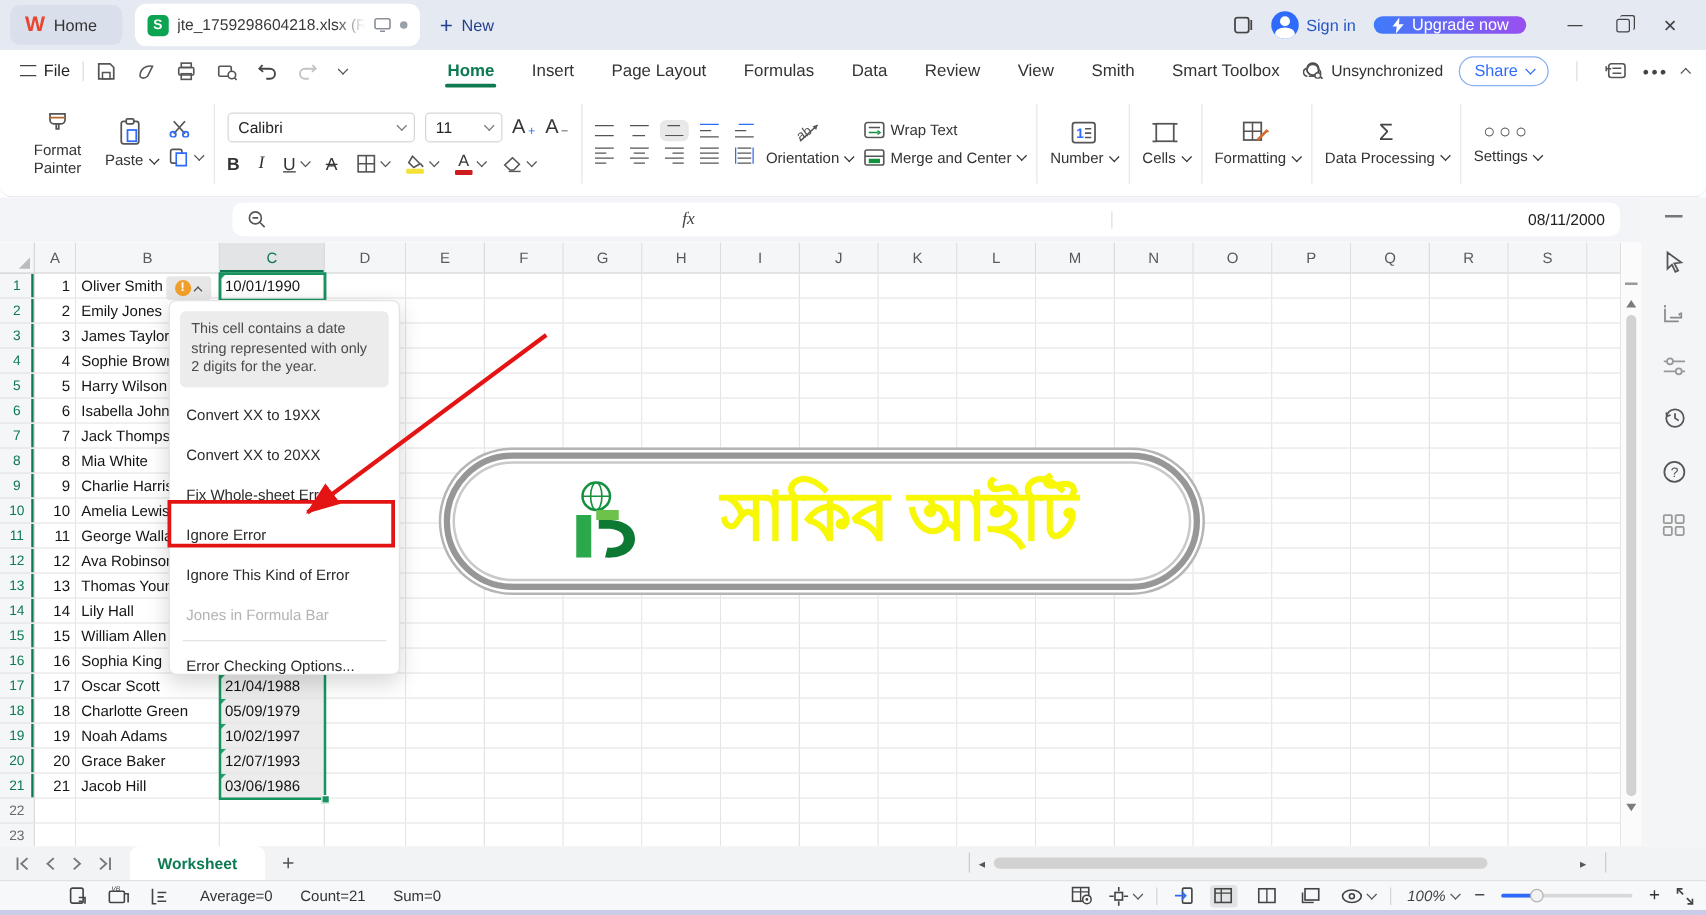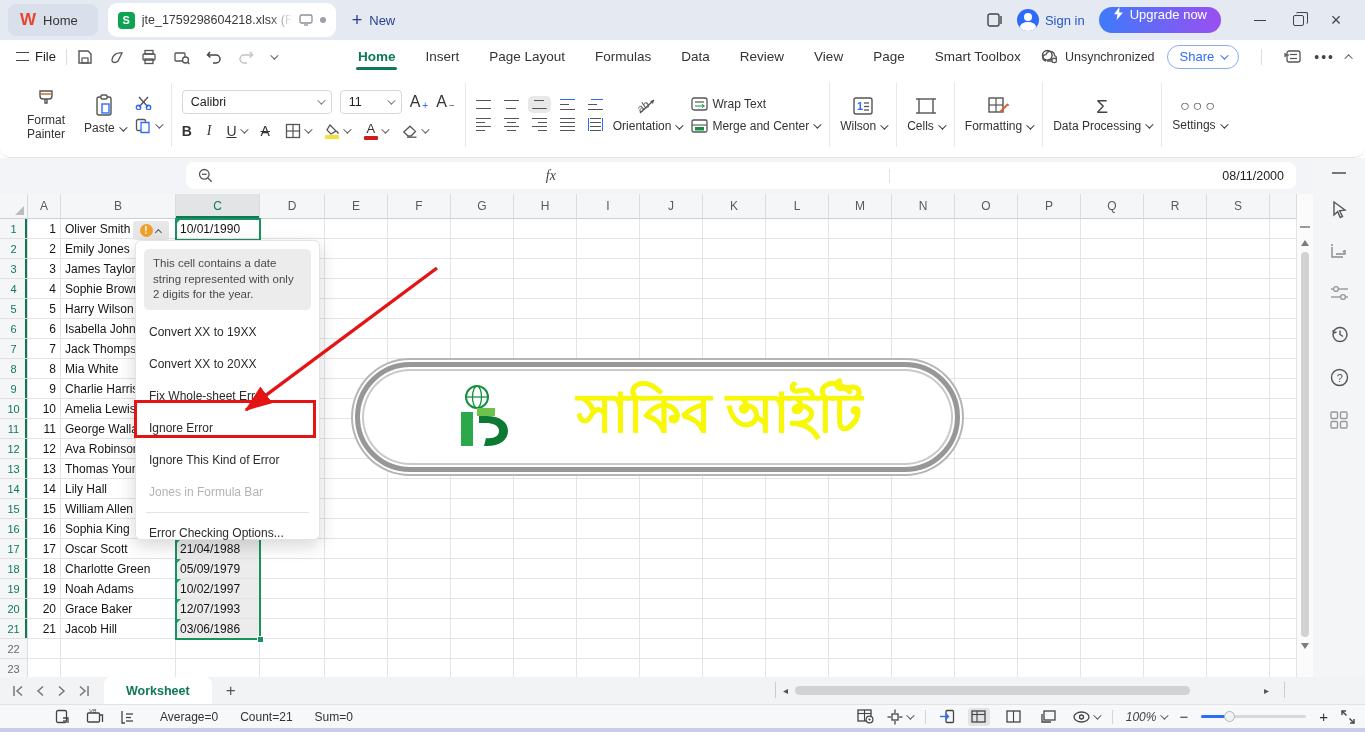--- a/index.html
+++ b/index.html
@@ -15,21 +15,21 @@
   .s-icon{width:17px;height:17px;border-radius:4px;background:#0ca353;color:#fff;font-size:11px;font-weight:700;display:flex;align-items:center;justify-content:center;flex:0 0 auto;}
   .doc-title{font-size:12.5px;color:#3a3a3a;white-space:nowrap;overflow:hidden;max-width:150px;-webkit-mask-image:linear-gradient(90deg,#000 85%,transparent);mask-image:linear-gradient(90deg,#000 85%,transparent);}
   .dot{width:6px;height:6px;border-radius:50%;background:#9aa0a8;flex:0 0 auto;}
   .new-btn{display:flex;align-items:center;gap:7px;margin-left:16px;color:#27418f;font-size:13px;}
   .new-btn .plus{font-size:18px;line-height:1;color:#27418f;}
   .tb-right{position:absolute;right:0;top:0;height:40px;display:flex;align-items:center;gap:14px;padding-right:14px;}
   .signin{display:flex;align-items:center;gap:6px;font-size:13px;color:#2456c7;}
   .avatar{width:22px;height:22px;border-radius:50%;background:#2f6bfa;position:relative;overflow:hidden;}
   .avatar::before{content:"";position:absolute;left:7px;top:4px;width:8px;height:8px;border-radius:50%;background:#fff;}
   .avatar::after{content:"";position:absolute;left:3px;top:13px;width:16px;height:10px;border-radius:50%;background:#fff;}
-  .upgrade{display:flex;align-items:flex-start;gap:6px;height:26px;padding:0 14px;border-radius:14px;background:linear-gradient(90deg,#3e7bfa,#9a4ff0);color:#fff;font-size:13px;}
+  .upgrade{display:flex;align-items:flex-end;gap:6px;height:14px;padding:0 14px;border-radius:14px;background:linear-gradient(90deg,#3e7bfa,#9a4ff0);color:#fff;font-size:13px;}
   .winctl{display:flex;align-items:center;gap:8px;margin-left:10px;}
   .winbtn{width:30px;height:28px;display:flex;align-items:center;justify-content:center;color:#444;font-size:15px;}
   .sq{width:11px;height:11px;border:1.4px solid #444;border-radius:2px;position:relative;}
   .sq::before{content:"";position:absolute;left:2px;top:-4px;width:11px;height:11px;border:1.4px solid #444;border-radius:2px;border-left:none;border-bottom:none;}
   .minline{width:12px;height:0;border-top:1.6px solid #444;}
 
   
   .menubar{position:absolute;left:0;top:40px;width:1365px;height:33px;background:#fff;display:flex;align-items:center;}
   .file-btn{display:flex;align-items:center;gap:6px;margin-left:16px;font-size:13px;color:#222;}
   .burger{width:13px;height:9px;border-top:1.5px solid #444;border-bottom:1.5px solid #444;}
@@ -232,21 +232,21 @@
       <span class="chev" style="color:#555;"></span>
     </div>
     <div class="menu-tabs" id="menu-tabs">
         <span class="mtab active">Home</span>
         <span class="mtab">Insert</span>
         <span class="mtab">Page Layout</span>
         <span class="mtab">Formulas</span>
         <span class="mtab">Data</span>
         <span class="mtab">Review</span>
         <span class="mtab">View</span>
-        <span class="mtab">Page</span>
+        <span class="mtab">Smith</span>
         <span class="mtab">Smart Toolbox</span>
       </div>
     <svg width="15" height="15" viewBox="0 0 15 15" style="margin-left:18px;">
         <circle cx="6.3" cy="6.3" r="4.8" fill="none" stroke="#444" stroke-width="1.4"></circle>
         <line x1="10" y1="10" x2="14" y2="14" stroke="#444" stroke-width="1.4"></line>
       </svg>
   </div>
   <div class="mb-right">
     <div class="unsync">
       <svg width="17" height="13" viewBox="0 0 17 13">
@@ -462,21 +462,21 @@
     <div class="rgroup">
       <div class="bigbtn">
         <svg width="22" height="20" viewBox="0 0 22 20">
             <rect x="2" y="2" width="18" height="16" rx="2" fill="none" stroke="#555" stroke-width="1.4"></rect>
             <text x="5" y="14" font-size="11" fill="#2f6bfa" font-weight="bold">1</text>
             <line x1="12" y1="7" x2="17" y2="7" stroke="#555" stroke-width="1.3"></line>
             <line x1="12" y1="10.5" x2="17" y2="10.5" stroke="#555" stroke-width="1.3"></line>
             <line x1="12" y1="14" x2="17" y2="14" stroke="#555" stroke-width="1.3"></line>
           </svg>
         <span class="lblrow">
-            <span>Wilson</span>
+            <span>Number</span>
             <span class="chev"></span>
           </span>
       </div>
     </div>
     <div class="rdiv"></div>
     <div class="rgroup">
       <div class="bigbtn">
         <svg width="22" height="20" viewBox="0 0 22 20">
             <rect x="4" y="3" width="14" height="14" fill="none" stroke="#555" stroke-width="1.4"></rect>
             <line x1="1" y1="3" x2="4" y2="3" stroke="#555" stroke-width="1.4"></line>

